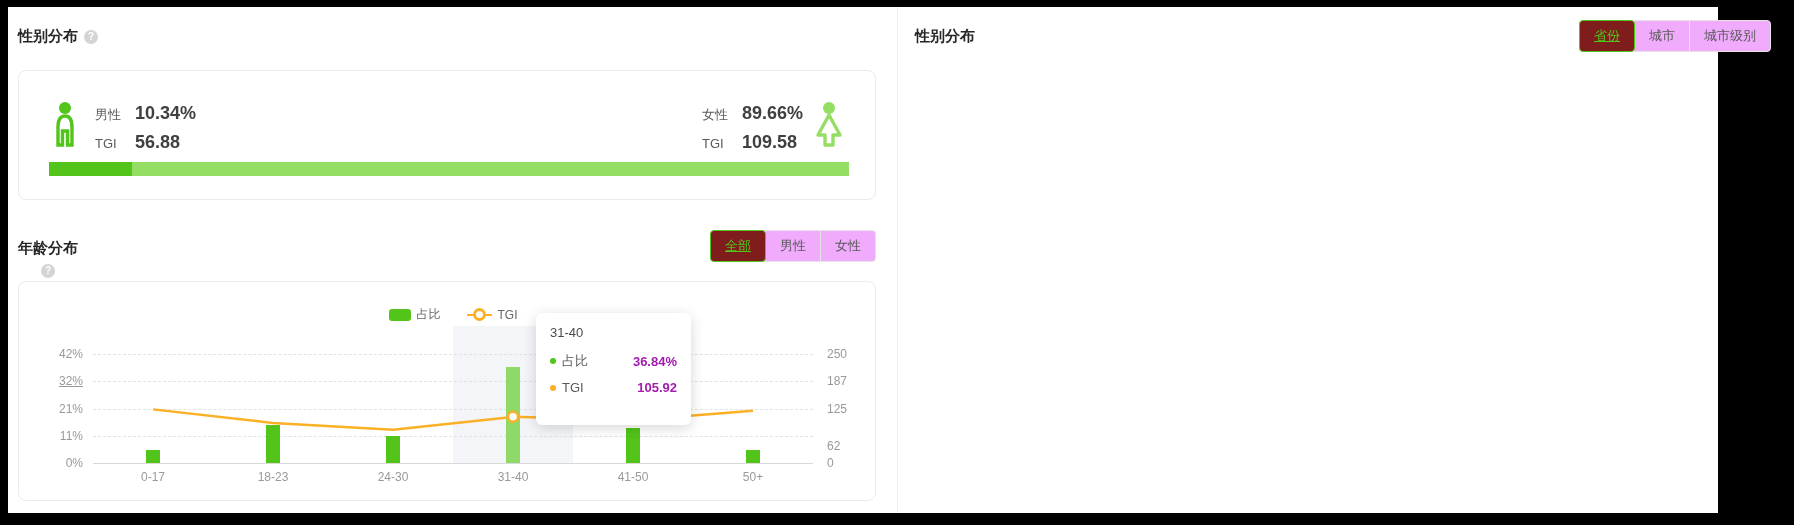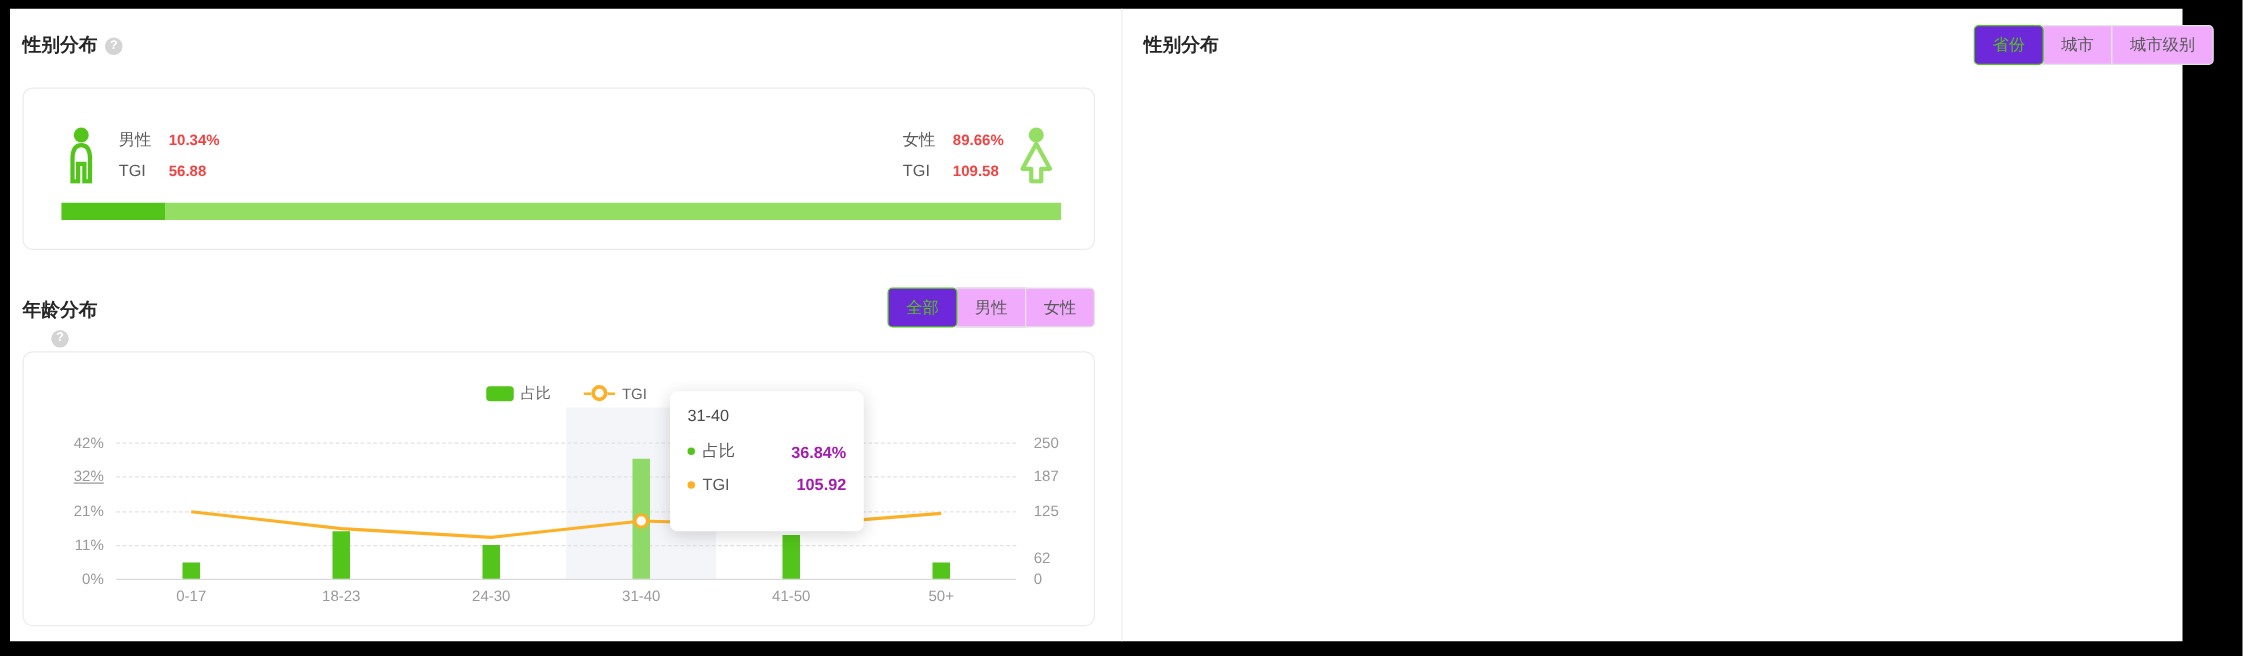--- a/index.html
+++ b/index.html
@@ -1,49 +1,49 @@
 <!DOCTYPE html>
 <html><head>
 <meta charset="utf-8">
 <style>
   html,body{margin:0;padding:0;}
   body{width:1794px;height:525px;background:#000;position:relative;overflow:hidden;
        font-family:"Liberation Sans","DejaVu Sans",sans-serif;color:#262626;}
-  .screen{position:absolute;left:8px;top:7px;width:1710px;height:506px;background:#fff;padding-left:28px;}
+  .screen{position:absolute;left:8px;top:7px;width:1710px;height:506px;background:#fff;}
 
   
   .panel-left{position:absolute;left:0;top:0;width:889px;height:506px;}
   .panel-right{position:absolute;left:889px;top:0;width:881px;height:506px;border-left:1px solid #f0f0f0;}
 
   .sec-title{position:absolute;font-size:15px;font-weight:bold;color:#262626;display:flex;align-items:center;gap:6px;}
   .help{width:14px;height:14px;border-radius:50%;background:#d4d4d4;color:#fff;font-size:10px;font-weight:bold;
         display:inline-flex;align-items:center;justify-content:center;line-height:1;}
 
   .card{position:absolute;background:#fff;border:1px solid #ebebeb;border-radius:8px;box-sizing:border-box;}
 
   
   #gender-card{left:10px;top:63px;width:858px;height:130px;}
   .gicon{position:absolute;top:30px;}
   #male-icon{left:30px;}
   #female-icon{right:30px;}
   .ginfo{position:absolute;top:32px;display:grid;grid-template-columns:auto auto;column-gap:14px;row-gap:8px;
          font-size:13px;color:#595959;align-items:baseline;}
-  .ginfo .val{font-weight:bold;font-size:12px;color:#ef4444;}
+  .ginfo .val{font-weight:bold;font-size:18px;color:#404040;}
   #male-info{left:76px;}
   #female-info{right:72px;}
   .gbar{position:absolute;left:30px;top:91px;width:800px;height:14px;overflow:hidden;display:flex;}
   .gbar .seg{height:100%;}
 
   
   .tabgroup{position:absolute;display:flex;}
   .tab{height:32px;box-sizing:border-box;border:1px solid #e4e4e4;background:#f0abfc;color:#595959;
        font-size:13px;display:flex;align-items:center;justify-content:center;padding:0 14px;margin-left:-1px;cursor:pointer;}
   .tab:first-child{border-radius:4px 0 0 4px;margin-left:0;}
   .tab:last-child{border-radius:0 4px 4px 0;}
-  .tab.active{border:1px solid #52c41a;background:#6d28d9;color:#52c41a;z-index:2;border-radius:4px;}
+  .tab.active{border:1px solid #52c41a;background:#7f1d1d;color:#52c41a;z-index:2;border-radius:4px;text-decoration:underline;}
   #age-tabs{left:702px;top:223px;}
   #region-tabs{right:8px;top:13px;}
 
   
   #age-card{left:10px;top:274px;width:858px;height:220px;}
   #chart-area{position:absolute;left:0;top:0;width:100%;height:100%;}
   .legend{position:absolute;left:74px;top:24px;width:720px;display:flex;justify-content:center;gap:26px;
           font-size:12px;color:#666;align-items:center;}
   .legend-item{display:flex;align-items:center;gap:6px;}
   .swatch{width:22px;height:12px;border-radius:3px;background:#52c41a;display:inline-block;}

